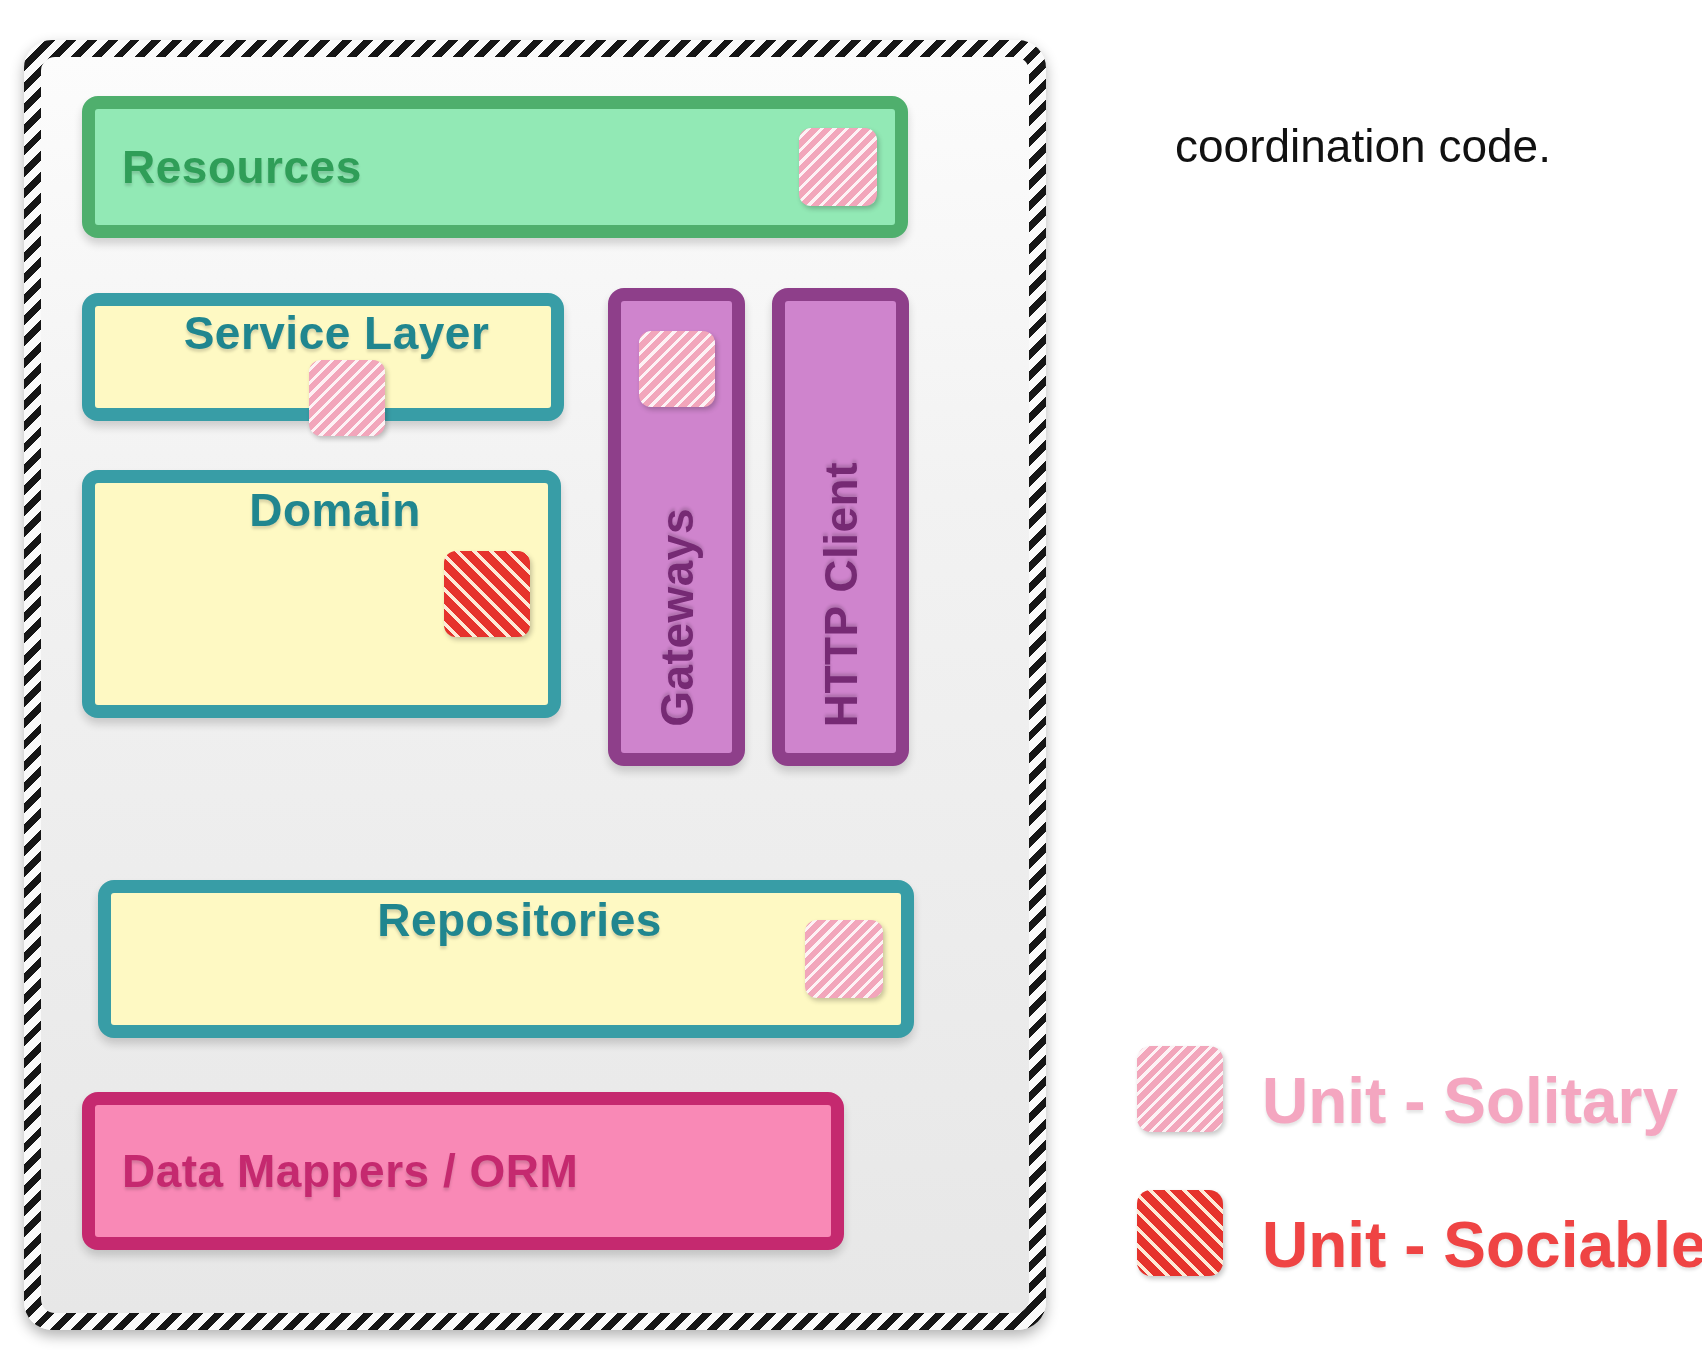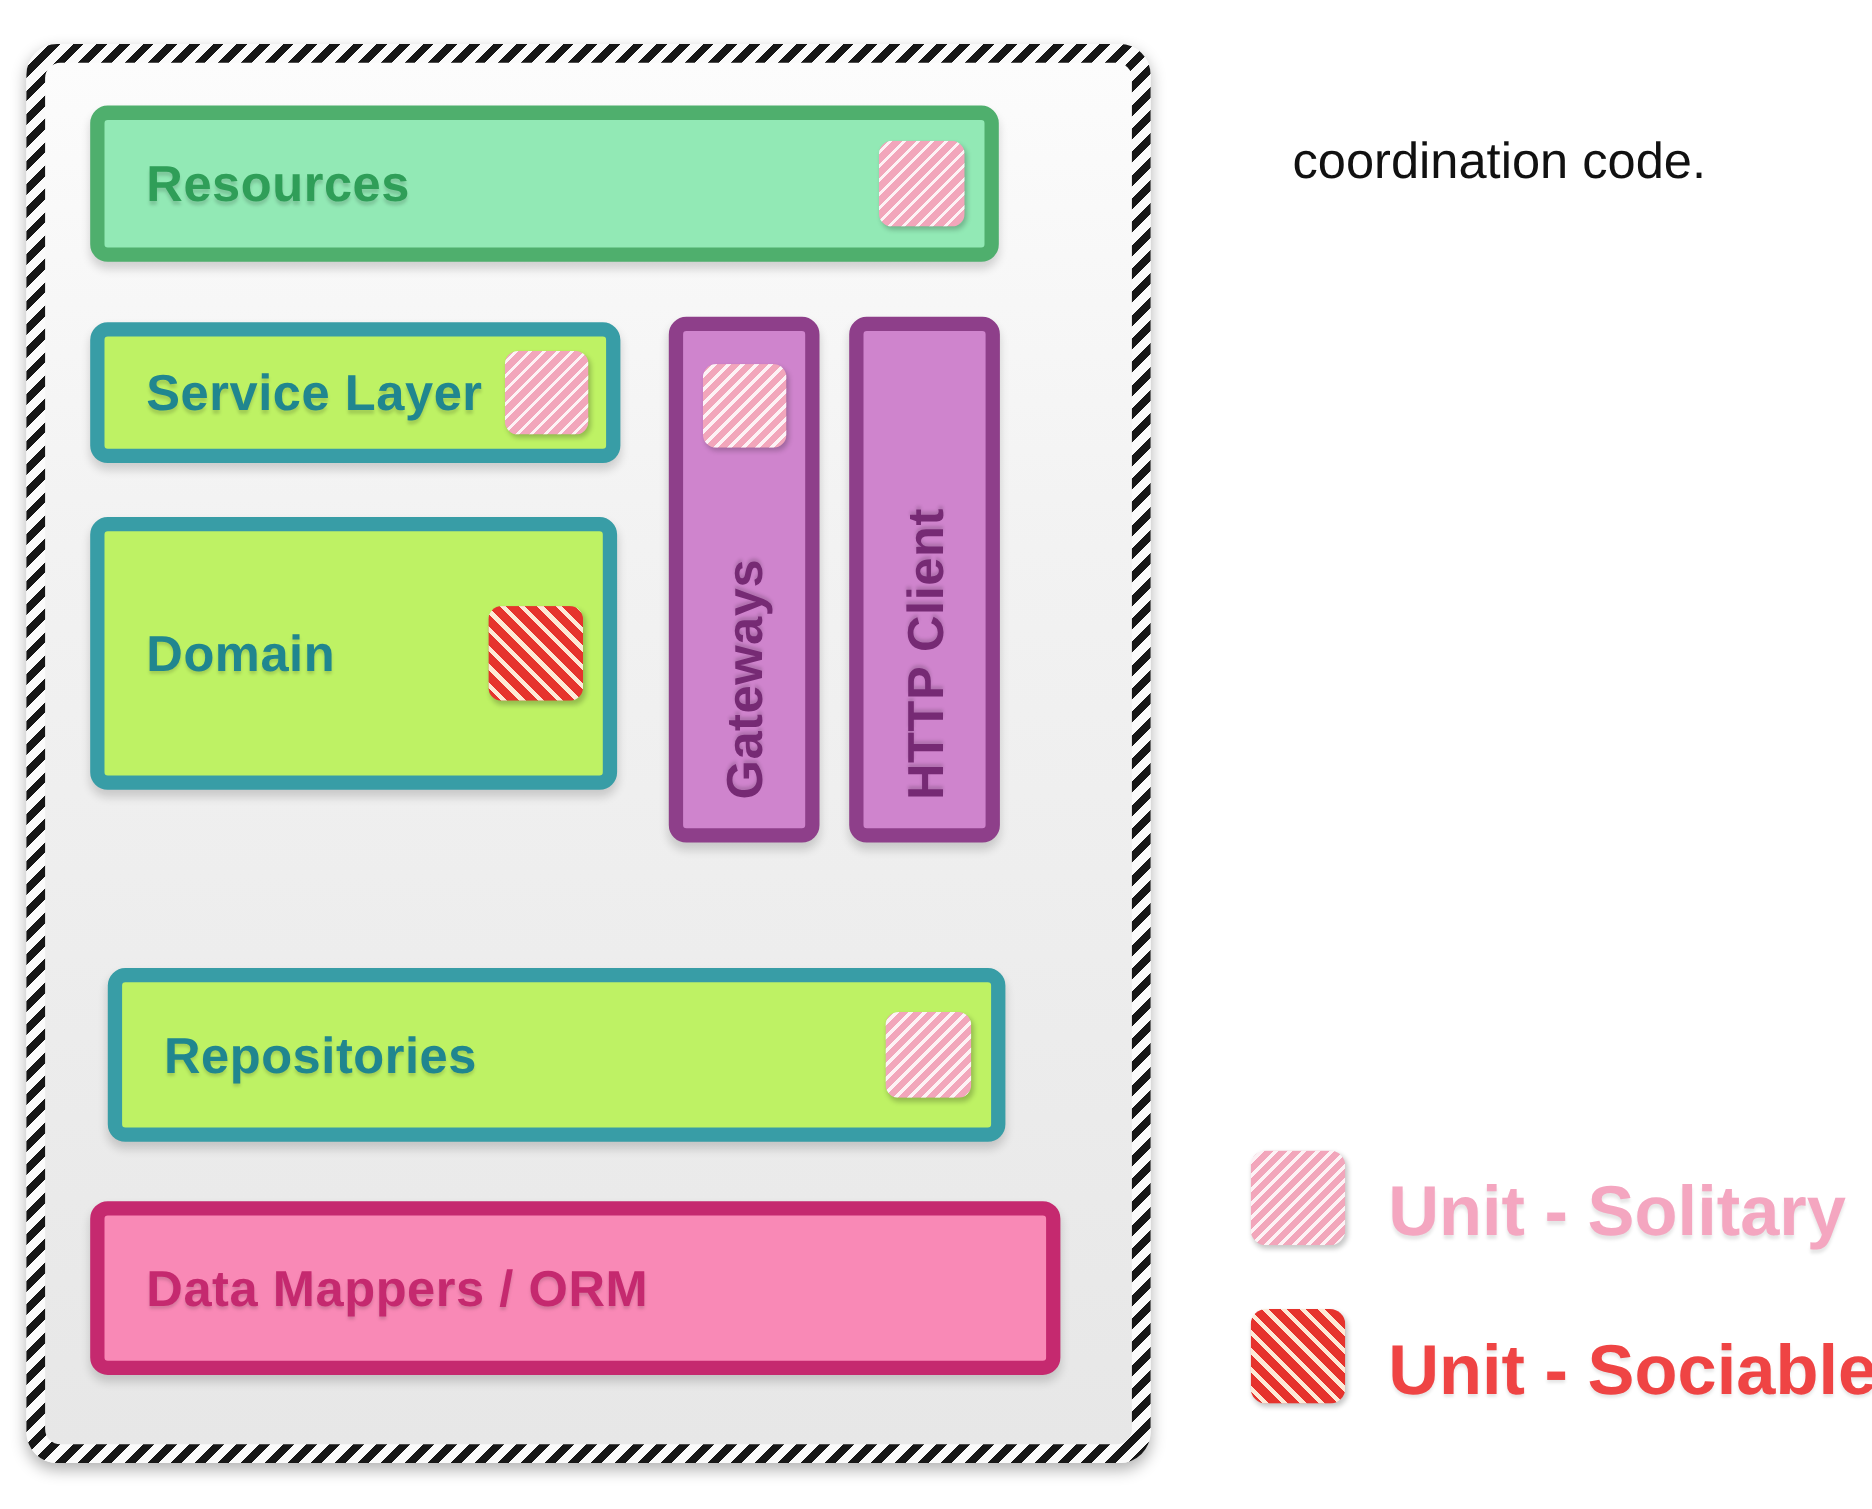--- a/index.html
+++ b/index.html
@@ -25,39 +25,39 @@
   .box{
     position:absolute;box-sizing:border-box;border-radius:16px;
     display:flex;align-items:center;
     box-shadow:0 6px 9px rgba(0,0,0,0.16);
   }
   .box .label{
     font-weight:bold;font-size:46px;letter-spacing:0.5px;
     text-shadow:0 3px 3px rgba(0,0,0,0.15);
     white-space:nowrap;
   }
-  .h-box{padding-left:38px;}
+  .h-box{padding-left:27px;}
 
   .green{background:#92e9b5;border:13px solid #4faf6d;}
   .green .label{color:#2f9e58;}
-  .cyan{background:#bef264;border:13px solid #389da6;}
+  .cyan{background:#fef9c3;border:13px solid #389da6;flex-direction:column;}
   .cyan .label{color:#20868f;}
   .purple{background:#cf84cd;border:13px solid #8e3f8a;}
   .purple .label{color:#762a74;}
   .pinkbox{background:#f989b6;border:13px solid #c5296f;}
   .pinkbox .label{color:#c5296f;}
 
   
   .resources   {left:82px;top:96px;  width:826px;height:142px;}
   .servicelayer{left:82px;top:293px; width:482px;height:128px;}
   .domain      {left:82px;top:470px; width:479px;height:248px;}
   .gateways    {left:608px;top:288px;width:137px;height:478px;}
   .httpclient  {left:772px;top:288px;width:137px;height:478px;}
   .repositories{left:98px;top:880px; width:816px;height:158px;}
-  .datamappers {left:82px;top:1092px;width:882px;height:158px;}
+  .datamappers {left:82px;top:1092px;width:762px;height:158px;}
 
   
   .v-box{flex-direction:column;align-items:center;justify-content:flex-end;padding-bottom:26px;}
   .v-box .label{
     writing-mode:vertical-rl;transform:rotate(180deg);
     text-shadow:3px 0 3px rgba(0,0,0,0.15);
   }
 
   
   .marker{

